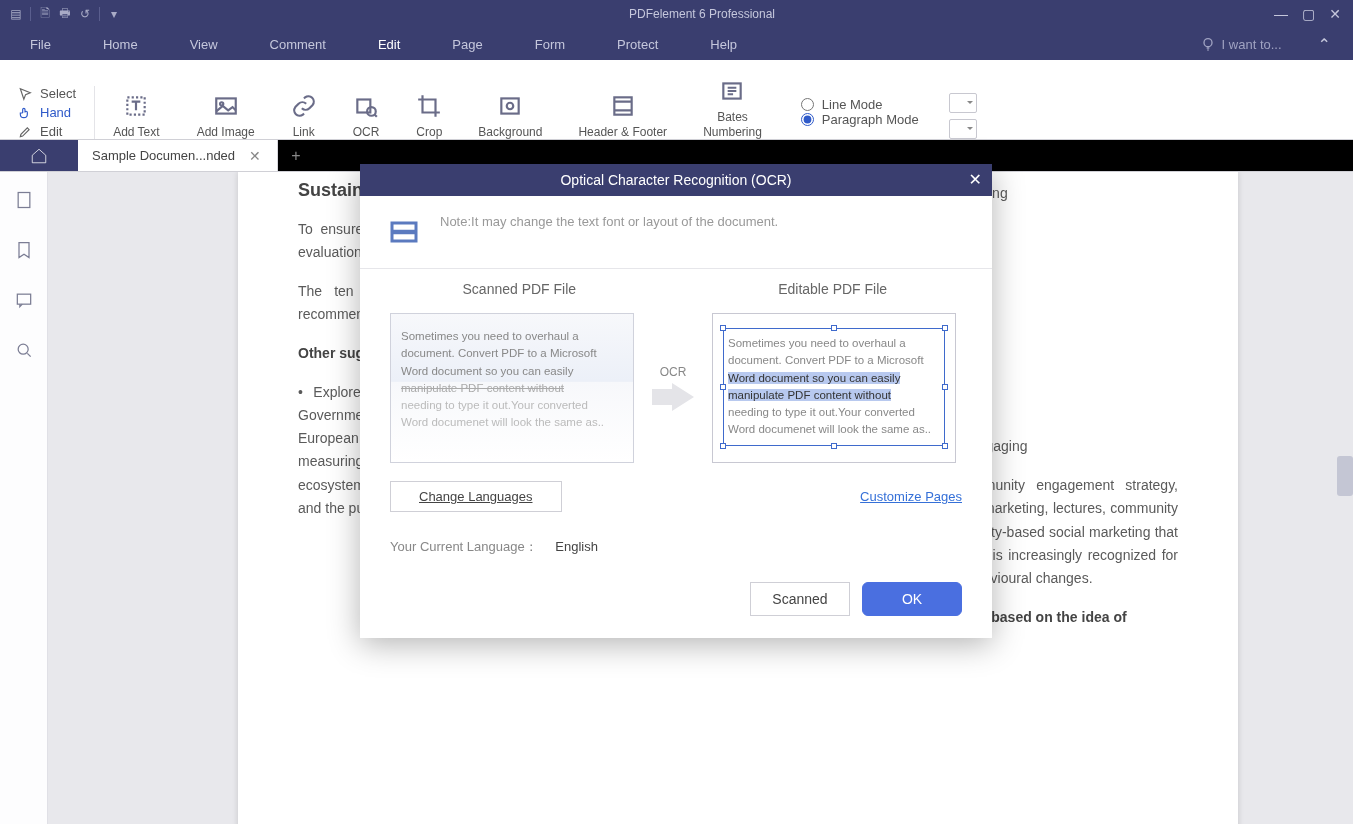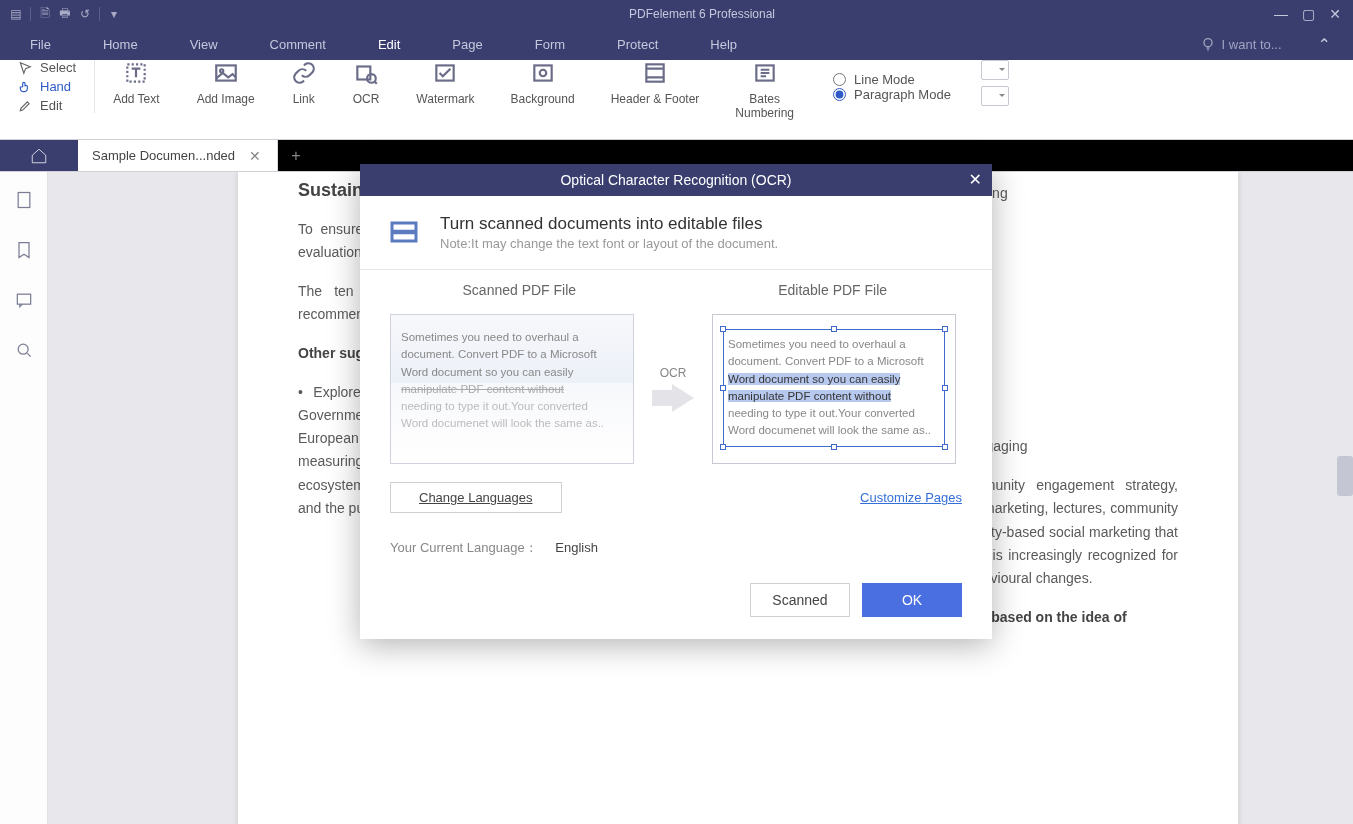--- a/index.html
+++ b/index.html
@@ -17,21 +17,21 @@
 
 .menustrip { height: 32px; background: #3a3e6f; display: flex; align-items: center; color: #c5c7dc; padding: 0 4px; }
 .menustrip .mitem { padding: 6px 26px; font-size: 13px; cursor: pointer; }
 .menustrip .mitem.active { color: #fff; position: relative; }
 .menustrip .mitem.active::after { content:''; position:absolute; left:50%; bottom:-6px; transform:translateX(-50%); border:6px solid transparent; border-top-color:#3a3e6f; z-index:3; }
 .menustrip .spacer { flex: 1; }
 .menustrip .iwant { display: flex; align-items: center; gap: 6px; color: #a0a3c2; font-size: 13px; padding-right: 18px; cursor:pointer;}
 .menustrip .chev { padding: 6px 18px; color:#c5c7dc; cursor:pointer; }
 
 
-.ribbon { height: 80px; border-bottom: 1px solid #d0d0d6; display: flex; align-items: flex-start; background: #fff; }
+.ribbon { height: 80px; border-bottom: 1px solid #d0d0d6; display: flex; align-items: flex-end; background: #fff; }
 .ribbon .selgroup { display:flex; flex-direction:column; justify-content:center; padding: 0 18px; gap:4px; border-right: 1px solid #e4e4e8;}
 .ribbon .selrow { display:flex; align-items:center; gap:8px; font-size:13px; color:#555; cursor:pointer; }
 .ribbon .selrow.blue { color:#2f5ac9; }
 .ribbon .rgroup { display:flex; flex-direction:column; align-items:center; justify-content:center; padding: 0 18px; gap:6px; cursor:pointer; }
 .ribbon .rgroup svg { width:26px; height:26px; stroke:#6a6c88; fill:none; stroke-width:2; }
 .ribbon .rgroup .lbl { font-size:12px; color:#555; text-align:center; line-height:1.2;}
 .ribbon .divider { width:1px; background:#e4e4e8; margin: 8px 0;}
 .ribbon .modes { display:flex; flex-direction:column; justify-content:center; padding: 12px 20px; font-size:13px; color:#555;}
 .ribbon .modes label { display:flex; align-items:center; gap:8px; cursor:pointer;}
 .ribbon .modes input { accent-color:#2f5ac9; }
@@ -86,21 +86,21 @@
 .ocr-dialog .arrow { display:flex; flex-direction:column; align-items:center; gap:2px; color:#888; font-size:12px;}
 .ocr-dialog .arrow .shape { width:0; height:0; border-top:14px solid transparent; border-bottom:14px solid transparent; border-left:22px solid #e4e4e8; position:relative;}
 .ocr-dialog .arrow .shape::before{content:''; position:absolute; left:-42px; top:-8px; width:20px; height:16px; background:#e4e4e8;}
 .ocr-dialog .langrow { padding: 0 30px 16px; display:flex; align-items:center; gap:20px; flex-wrap:wrap;}
 .ocr-dialog .langrow .btn { padding:7px 28px; border:1px solid #cfcfd6; background:#fff; font-size:13px; color:#444; cursor:pointer;text-decoration:underline;}
 .ocr-dialog .langrow .curlang { font-size:13px; color:#888;}
 .ocr-dialog .langrow .curlang b { color:#444; font-weight:400; margin-left:14px;}
 .ocr-dialog .langrow .customize { margin-left:auto; color:#3570d8; font-size:13px; text-decoration:underline; cursor:pointer;}
 .ocr-dialog .btnrow { padding: 10px 30px 22px; display:flex; justify-content:flex-end; gap:12px;}
 .ocr-dialog .btnrow button { width:100px; height:34px; font-size:14px; border:1px solid #cfcfd6; background:#fff; cursor:pointer; color:#444;}
-.ocr-dialog .btnrow button.primary { background:#4a6fe0; color:#fff; border-color:#4a6fe0;}
+.ocr-dialog .btnrow button.primary { background:#4a6fe0; color:#fff; border-color:#4a6fe0;border-radius:6px;}
 </style>
 </head>
 <body>
 
 <div class="titlebar">
   <div class="qat">
     <span class="qat-icon">▤</span>
     <span class="sep"></span>
     <span class="qat-icon">🗎</span>
     <span class="qat-icon">🖶</span>
@@ -184,24 +184,23 @@
     <svg viewBox="0 0 24 24">
         <rect x="4" y="6" width="12" height="12"></rect>
         <circle cx="17" cy="17" r="4"></circle>
         <path d="M20 20l2 2"></path>
       </svg>
     <span class="lbl">OCR</span>
   </div>
   <div class="divider"></div>
   <div class="rgroup">
     <svg viewBox="0 0 24 24">
-        <rect x="4" y="5" width="16" height="14"></rect>
-        <path d="M7 12l3 3 7-7"></path>
-      </svg>
-    <span class="lbl">Watermark</span>
+        <path d="M6 2v16h16M2 6h16v16"></path>
+      </svg>
+    <span class="lbl">Crop</span>
   </div>
   <div class="rgroup">
     <svg viewBox="0 0 24 24">
         <rect x="4" y="5" width="16" height="14"></rect>
         <circle cx="12" cy="12" r="3"></circle>
       </svg>
     <span class="lbl">Background</span>
   </div>
   <div class="rgroup">
     <svg viewBox="0 0 24 24">
@@ -293,21 +292,20 @@
   <div class="dlg-title">
     <span>Optical Character Recognition (OCR)</span>
     <span class="close">✕</span>
   </div>
   <div class="dlg-head">
     <svg viewBox="0 0 24 24">
         <rect x="4" y="6" width="16" height="12"></rect>
         <path d="M4 12h16" stroke="#5b7abf" stroke-width="3"></path>
       </svg>
     <div>
-      <div class="h1">Turn scanned documents into editable files</div>
       <div class="h2">Note:It may change the text font or layout of the document.</div>
     </div>
   </div>
   <div class="preview-row">
     <div class="plabel" style="width:244px">Scanned PDF File</div>
     <div style="width:40px"></div>
     <div class="plabel" style="width:244px">Editable PDF File</div>
   </div>
   <div class="thumbs">
     <div class="thumb scanned">

